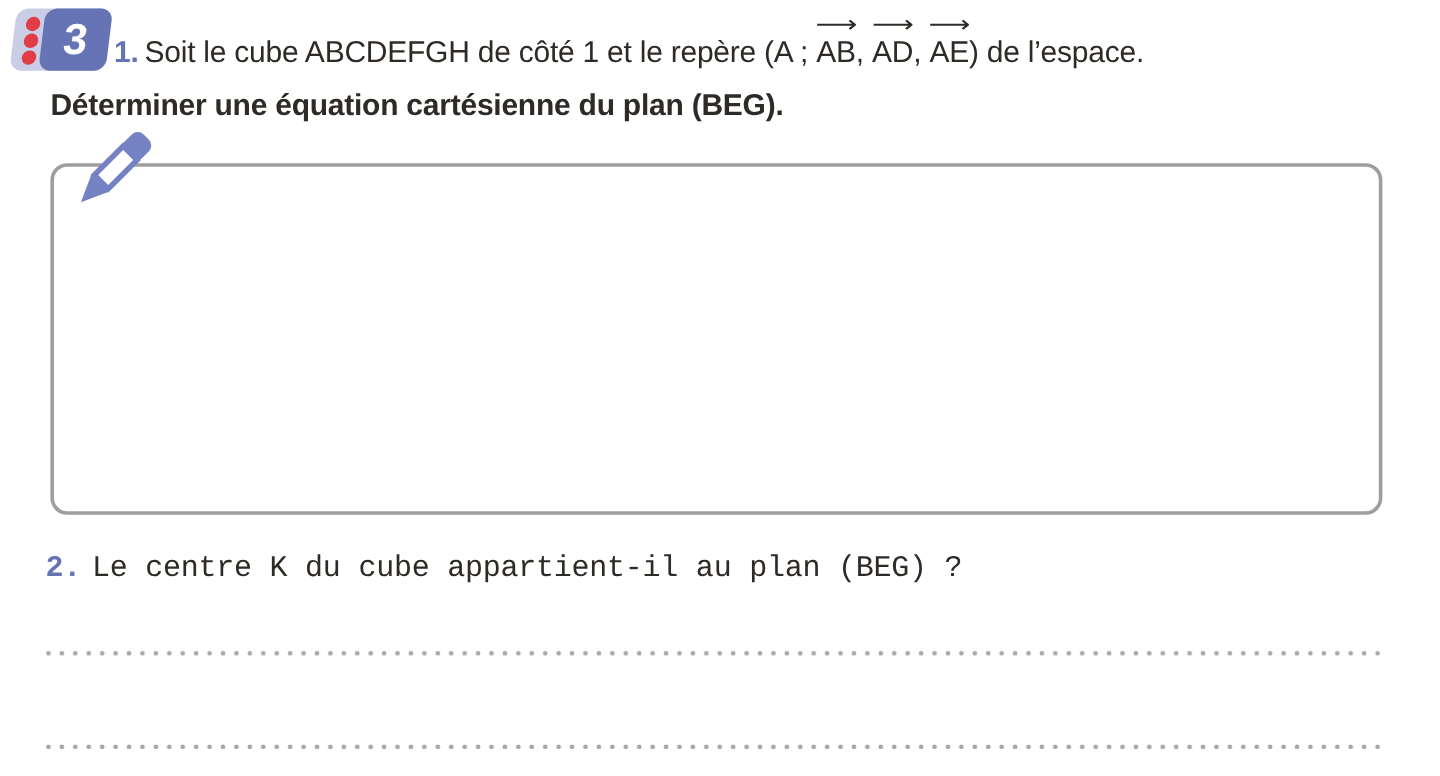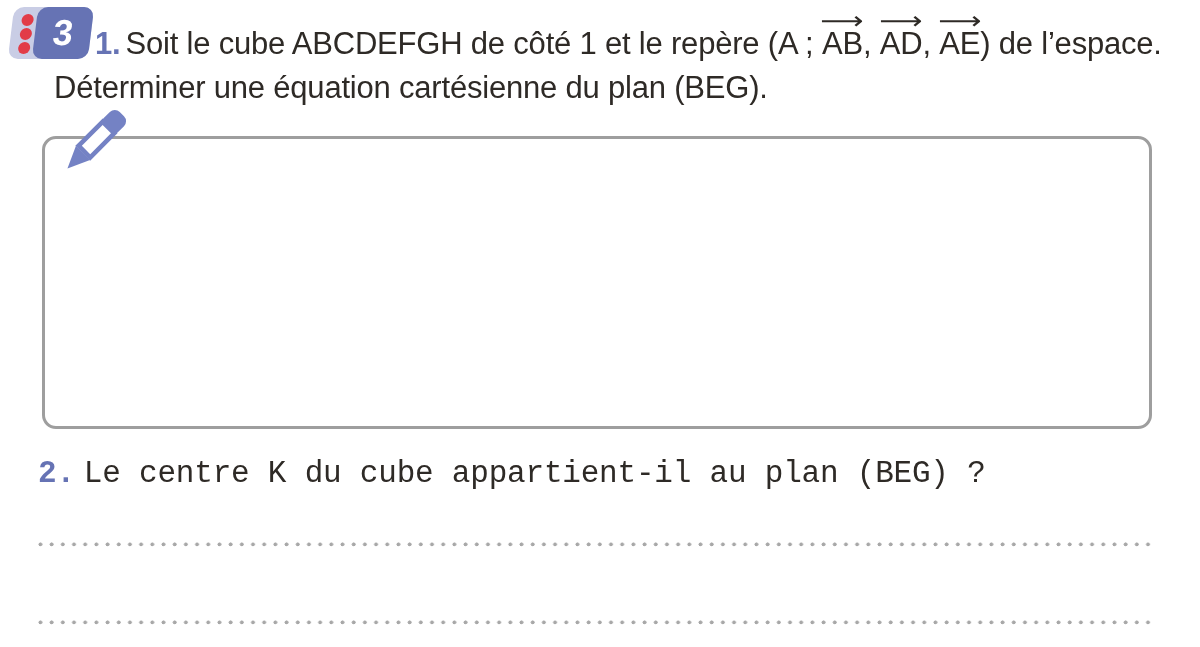--- a/index.html
+++ b/index.html
@@ -46,32 +46,32 @@
     width:56px; height:52px;
     background:var(--accent_blue);
     border-radius:10px;
     display:flex; align-items:center; justify-content:center;
     color:#ffffff; font-size:36px; font-weight:bold;
   }
 
   
   .qline{
     position:absolute;
-    font-size:31px;
+    font-size:25px;
     line-height:36px;
     letter-spacing:-0.2px;
     white-space:nowrap;
   }
   .qnum{
     color:var(--accent_blue);
     font-weight:bold;
   }
   .q1-line1{ left:95px; top:26px; }
   .q1-line1 .qnum{ margin-right:5px; }
-  .q1-line2{ left:54px; top:70px; }
+  .q1-line2{ left:42px; top:70px;font-weight:bold; }
   .q2-line { left:38px; top:456px;font-family:Liberation Mono, monospace; }
   .q2-line .qnum{ margin-right:9px; }
 
   
   .vec{ position:relative; display:inline-block; }
   .vec-arrow{
     position:absolute; left:50%; top:-0.70em;
     transform:translateX(-50%) scaleX(1.25);
     font-size:0.78em; line-height:1;
     color:var(--text_dark);

